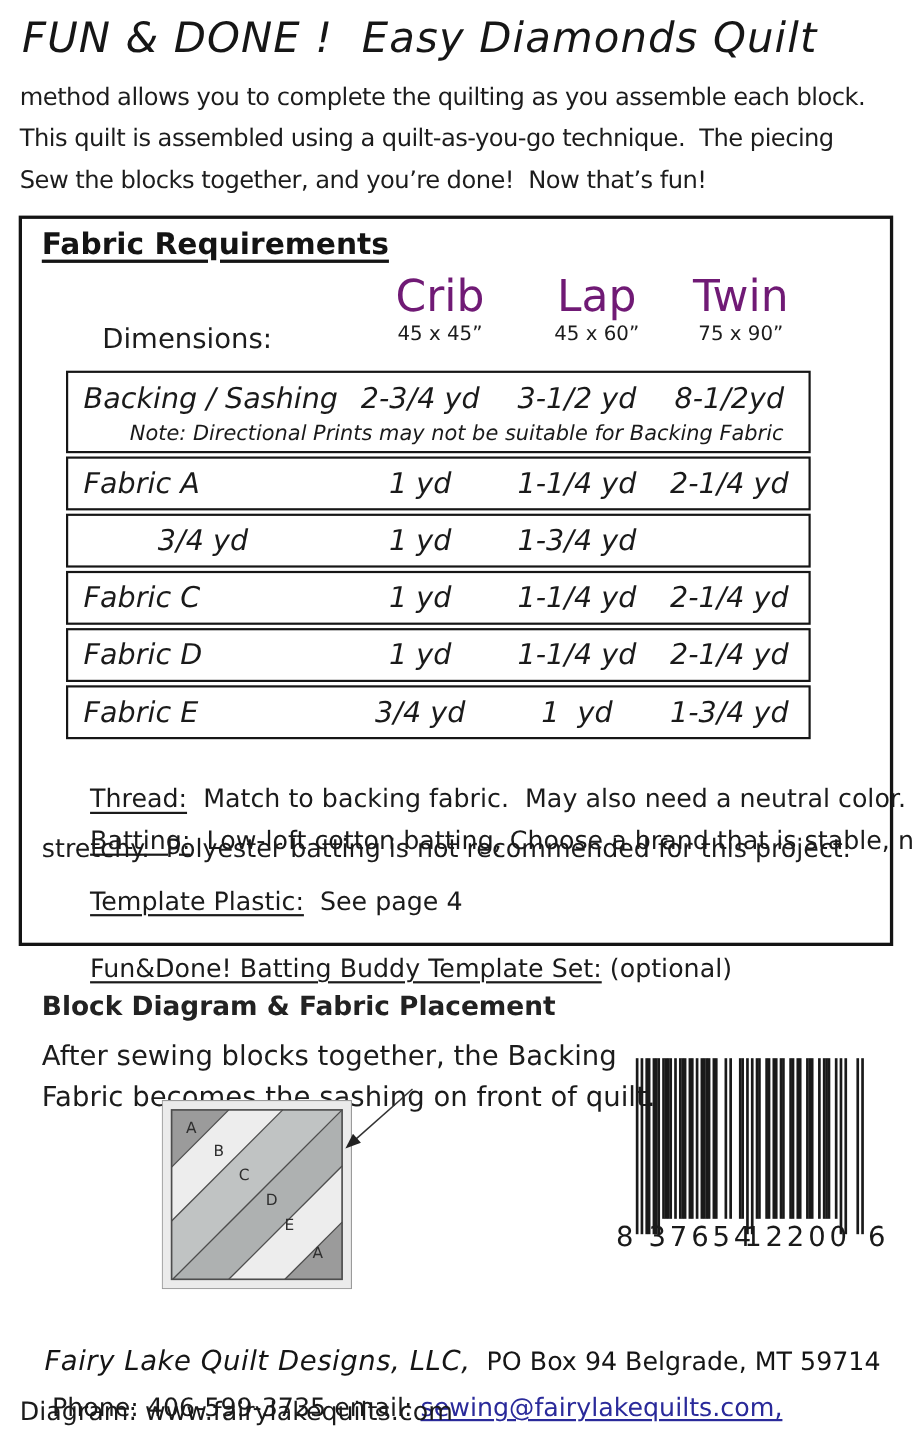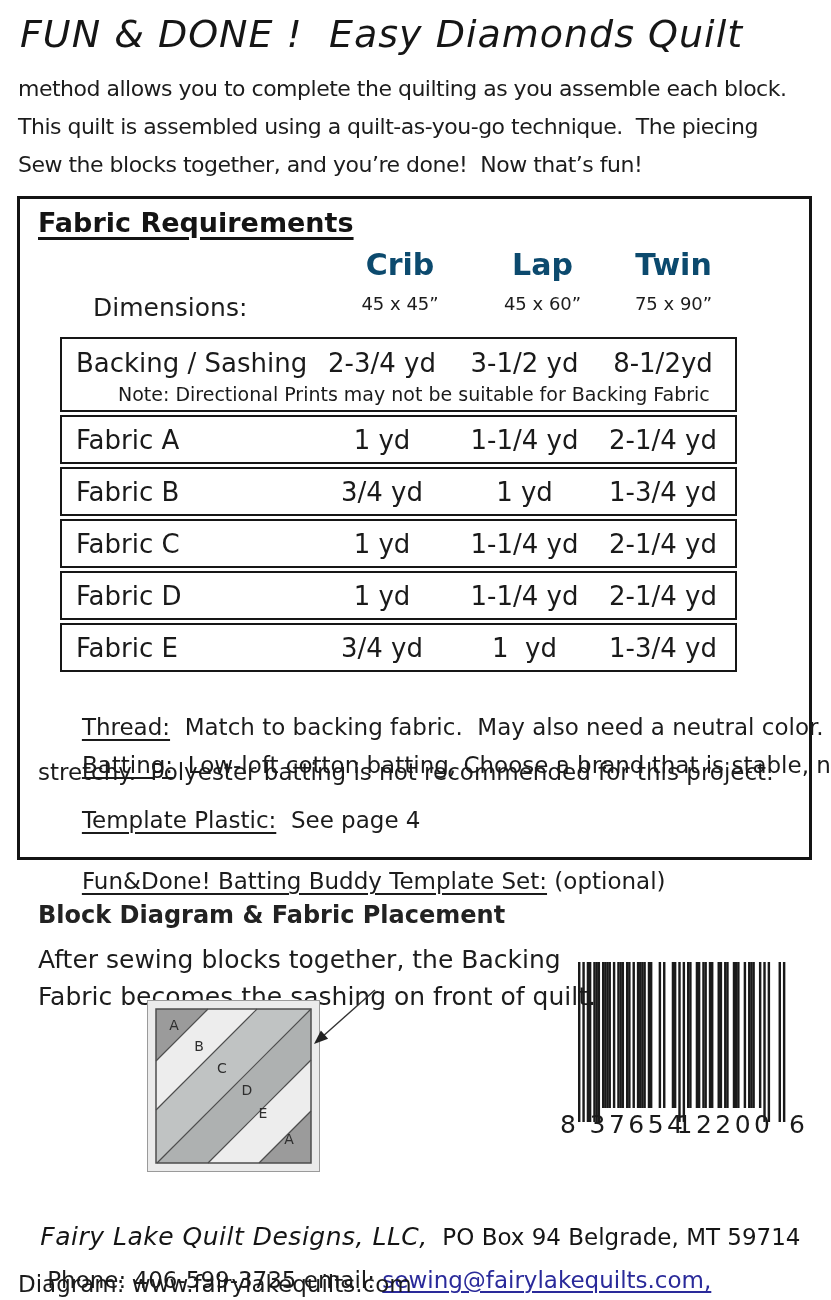--- a/index.html
+++ b/index.html
@@ -10,26 +10,26 @@
   .title{position:absolute;left:20px;top:12px;font-size:38px;font-style:italic;
          letter-spacing:1px;white-space:pre;color:#161616;}
 
   .intro{position:absolute;left:18px;top:70px;font-size:22px;letter-spacing:-0.5px;line-height:38px;color:#1c1c1c;}
 
   .fr-box{position:absolute;left:17px;top:196px;width:789px;height:658px;border:3px solid #141414;background:#fff;}
   .fr-heading{position:absolute;left:18px;top:8px;font-size:27px;font-weight:bold;color:#141414;
               text-decoration:underline;text-decoration-thickness:2.5px;text-underline-offset:5px;white-space:pre;}
   .col-grid{position:absolute;left:40px;width:677px;display:grid;grid-template-columns:265px 150px 135px 127px;}
   .col-headers{top:48px;}
-  .col-headers .hd{font-size:30px;font-weight:bold;text-align:center;color:#0c4a6e;}
+  .col-headers .hd{font-size:40px;font-weight:normal;text-align:center;color:#701a75;}
   .dims-row{top:94px;}
   .dims-row .dim-label{font-size:25px;padding-left:33px;color:#1c1c1c;}
   .dims-row .dim-val{font-size:18px;text-align:center;color:#1c1c1c;}
 
-  .fr-table{position:absolute;left:40px;top:138px;width:677px;}
+  .fr-table{position:absolute;left:40px;top:138px;width:677px;font-style:italic;}
   .fr-row{border:2.5px solid #161616;margin-top:3px;background:#fff;}
   .fr-row.first{margin-top:0;}
   .row-grid{display:grid;grid-template-columns:245px 150px 135px 142px;align-items:center;height:45px;}
   .fr-row.first .row-grid{height:41px;margin-top:3px;}
   .row-label{font-size:26px;padding-left:14px;white-space:pre;color:#1a1a1a;}
   .row-val{font-size:26px;text-align:center;white-space:pre;color:#1a1a1a;}
   .row-note{font-size:19px;padding-left:56px;height:27px;white-space:pre;color:#1a1a1a;}
 
   .note-line{position:absolute;left:18px;font-size:23px;white-space:pre;color:#1b1b1b;}
   .note-label{text-decoration:underline;text-decoration-thickness:2px;text-underline-offset:4px;}
@@ -96,21 +96,20 @@
         <div class="row-grid">
           <div class="row-label">Fabric A</div>
           <div class="row-val">1 yd</div>
           <div class="row-val">1-1/4 yd</div>
           <div class="row-val">2-1/4 yd</div>
         </div>
       </div>
 
       <div class="fr-row">
         <div class="row-grid">
-          <div class="row-label">Fabric B</div>
           <div class="row-val">3/4 yd</div>
           <div class="row-val">1 yd</div>
           <div class="row-val">1-3/4 yd</div>
         </div>
       </div>
 
       <div class="fr-row">
         <div class="row-grid">
           <div class="row-label">Fabric C</div>
           <div class="row-val">1 yd</div>

